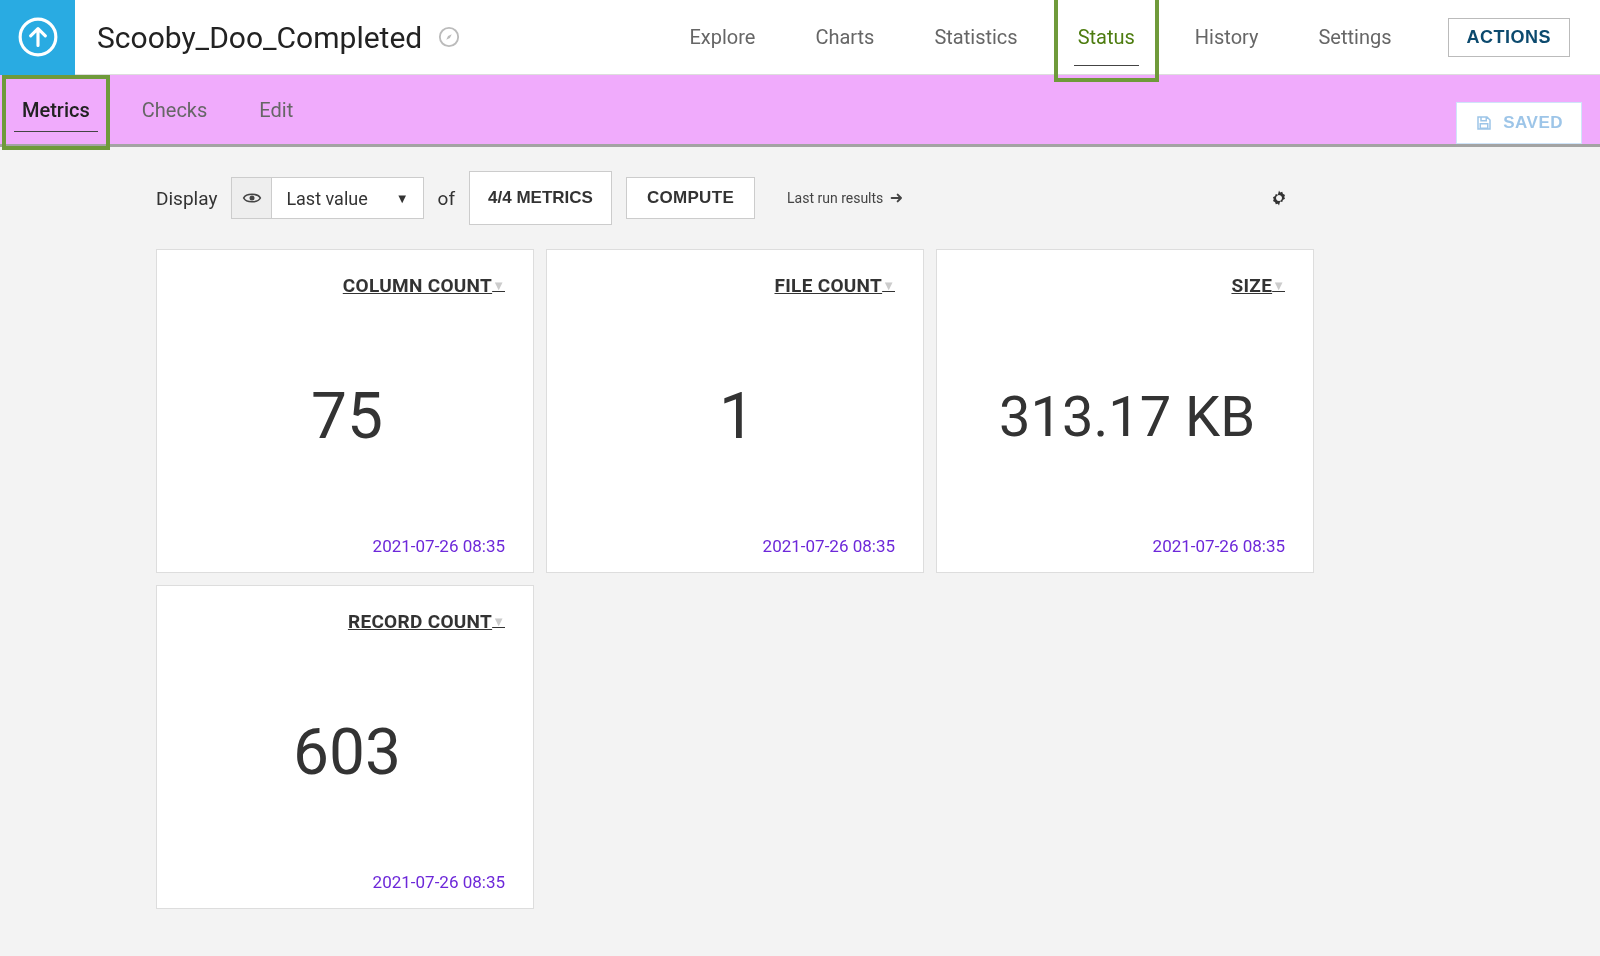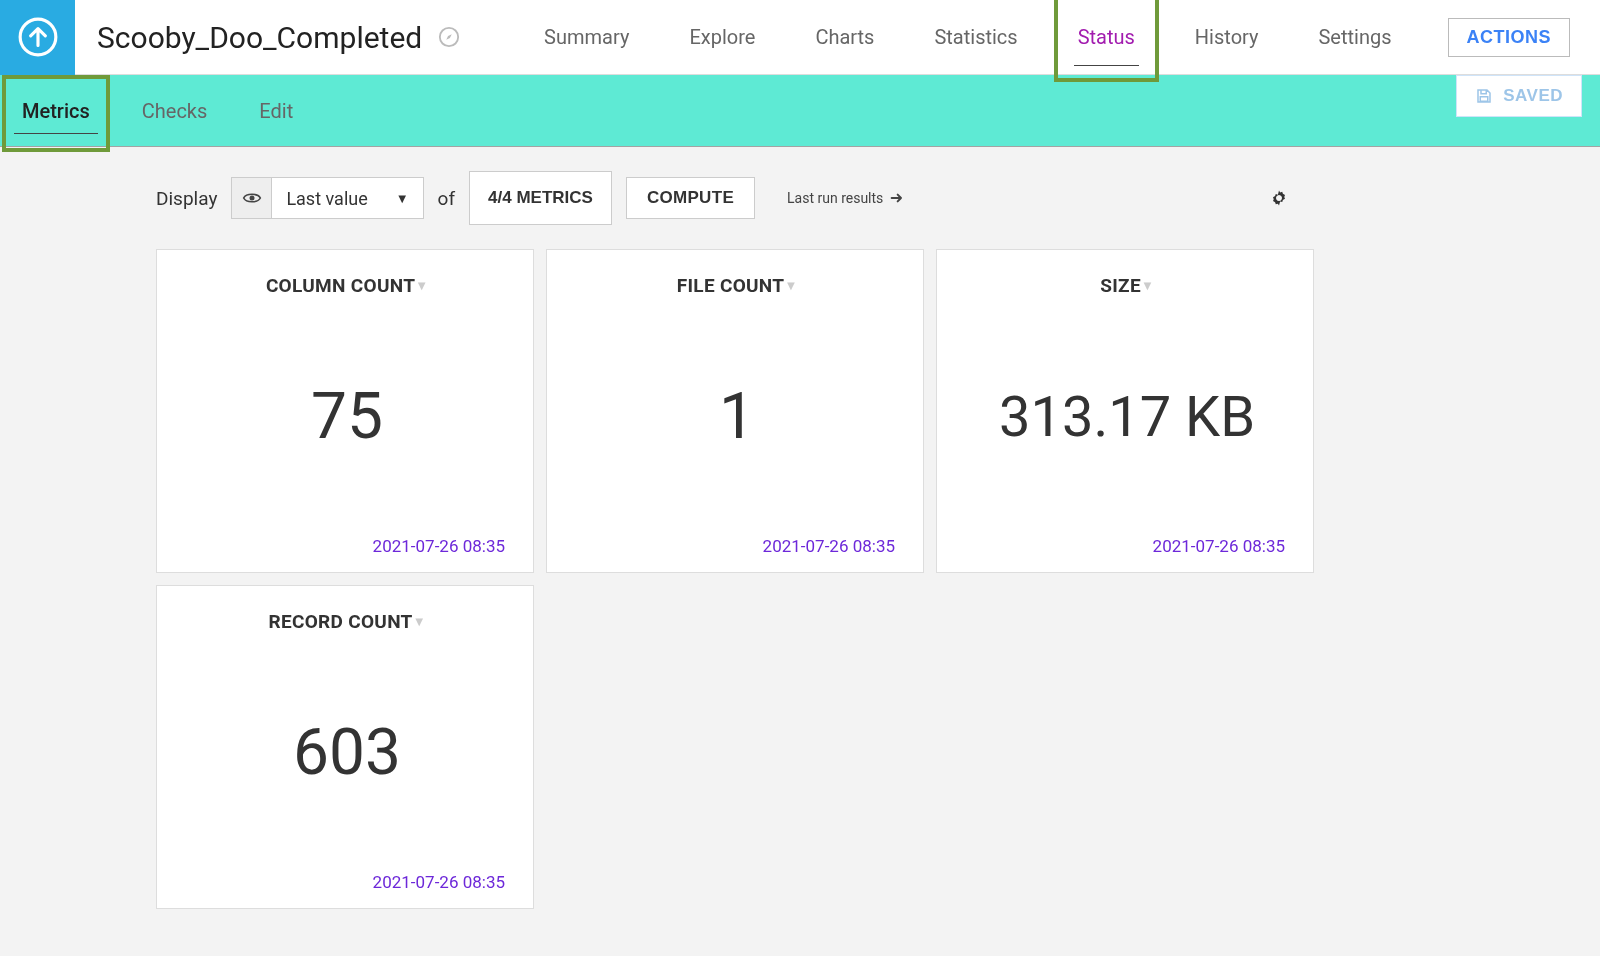--- a/index.html
+++ b/index.html
@@ -62,21 +62,21 @@
       font-size: 20px;
       color: #666;
       cursor: pointer;
       height: 100%;
       display: flex;
       align-items: center;
       position: relative;
       padding: 0 4px;
     }
     .top-tab.active {
-      color: #a21caf;
+      color: #4d7c0f;
     }
     .top-tab.active::after {
       content: "";
       position: absolute;
       bottom: 8px;
       left: 0;
       right: 0;
       height: 1px;
       background: #444;
     }
@@ -88,31 +88,31 @@
       left: -20px;
       right: -20px;
       border: 4px solid #6f9a3a;
       pointer-events: none;
     }
     .actions-btn {
       border: 1px solid #bbb;
       padding: 8px 18px;
       font-size: 18px;
       font-weight: 700;
-      color: #3b82f6;
+      color: #0c4a6e;
       background: #fff;
       cursor: pointer;
       letter-spacing: 0.5px;
     }
     .sub-bar {
       display: flex;
-      align-items: flex-start;
+      align-items: flex-end;
       height: 72px;
-      background: #5eead4;
-      border-bottom: 1px solid #a3a3a3;
+      background: #f0abfc;
+      border-bottom: 3px solid #a3a3a3;
       padding: 0 18px;
     }
     .sub-tabs {
       display: flex;
       align-items: center;
       gap: 44px;
       height: 100%;
     }
     .sub-tab {
       font-size: 20px;
@@ -251,21 +251,22 @@
       background: #fff;
       border: 1px solid #ddd;
       padding: 24px 28px 16px 32px;
       display: flex;
       flex-direction: column;
       position: relative;
     }
     .card-header {
       display: flex;
       align-items: center;
-      justify-content: center;
+      justify-content: flex-end;
+      text-decoration: underline;
     }
     .card-title {
       font-size: 19px;
       font-weight: 700;
       color: #333;
       letter-spacing: 0.3px;
     }
     .card-chevron { color:#ccc; font-size:13px; cursor:pointer;}
     .card-value {
       flex: 1;
@@ -296,21 +297,20 @@
   <div class="title-area">
     <h1 class="page-title">Scooby_Doo_Completed</h1>
     <span class="compass-icon">
       <svg viewBox="0 0 24 24">
           <circle cx="12" cy="12" r="10" fill="none" stroke="currentColor" stroke-width="2"></circle>
           <path d="M15 9 L11 11 L9 15 L13 13 Z" fill="currentColor"></path>
         </svg>
     </span>
   </div>
   <div class="top-tabs">
-    <div class="top-tab">Summary</div>
     <div class="top-tab">Explore</div>
     <div class="top-tab">Charts</div>
     <div class="top-tab">Statistics</div>
     <div class="top-tab active highlighted">Status</div>
     <div class="top-tab">History</div>
     <div class="top-tab">Settings</div>
     <button class="actions-btn">ACTIONS</button>
   </div>
 </div>
 

